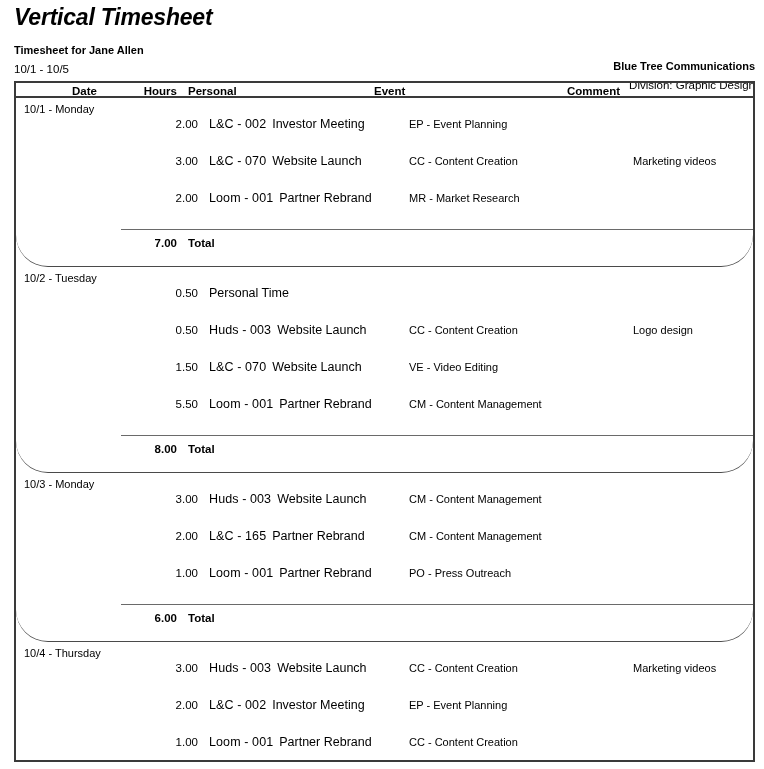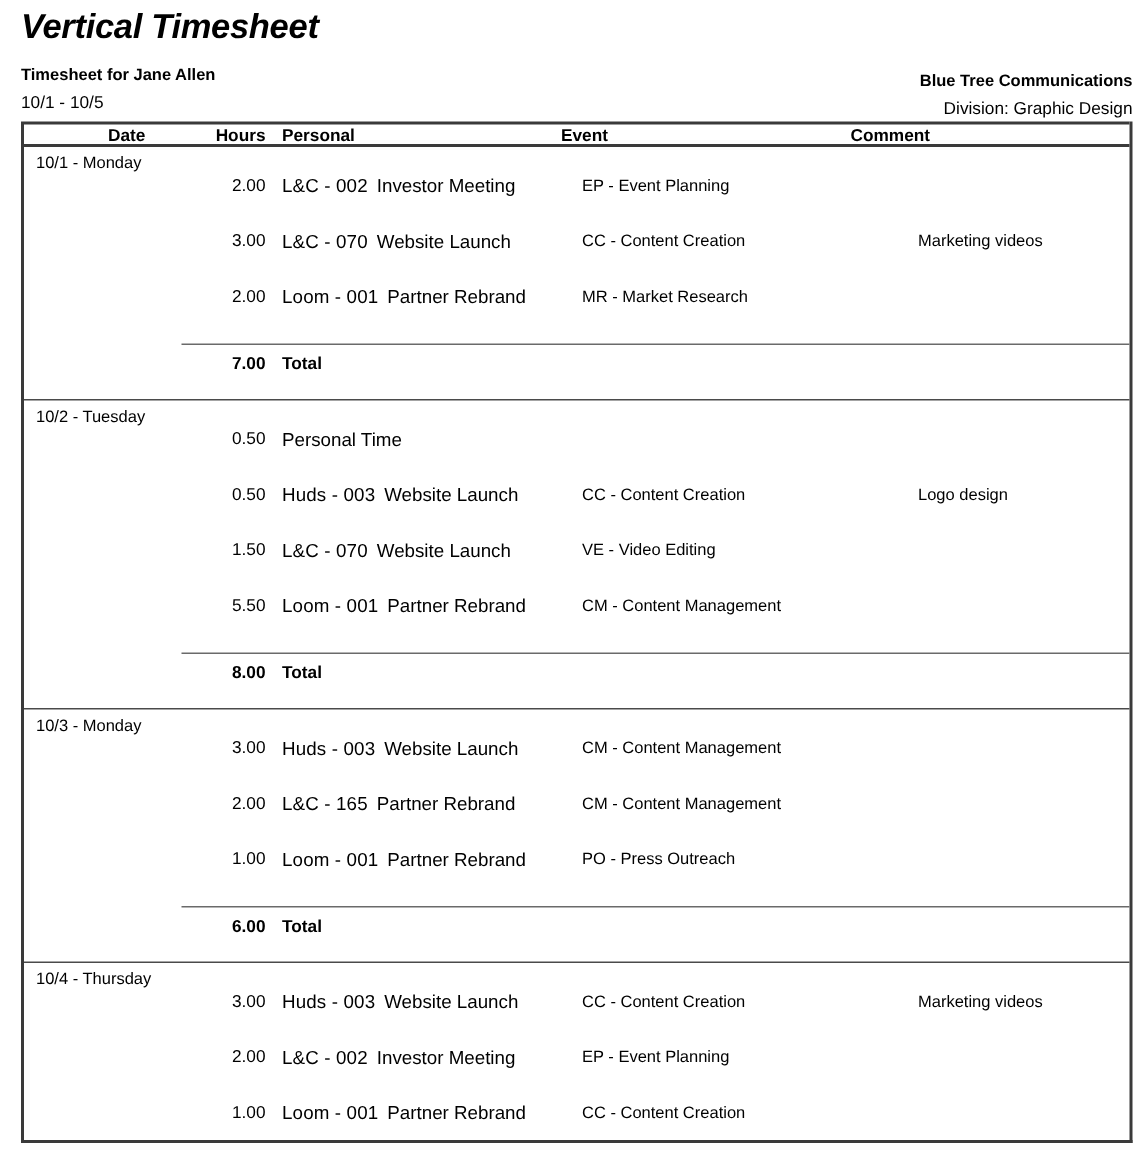--- a/index.html
+++ b/index.html
@@ -50,21 +50,21 @@
   }
   .meta-left {
     position: absolute;
     left: 0;
     top: 0;
     white-space: nowrap;
   }
   .meta-right {
     position: absolute;
     right: 0;
-    top: 4px;
+    top: 16px;
     text-align: right;
     white-space: nowrap;
   }
   .meta-strong {
     font-size: 11px;
     font-weight: bold;
   }
   .meta-plain {
     font-size: 11.5px;
     font-weight: normal;
@@ -103,34 +103,36 @@
   .c-date    { left: 8px; margin-left: 48px; }
   .c-hours   { left: 105px; width: 56px; text-align: right; }
   .c-project { left: 172px; }
   .c-task    { left: 358px; }
   .c-comment { left: 551px; }
 
   .day-block {
     position: relative;
     box-sizing: border-box;
     border-bottom: 1.5px solid #4a4a4a;
+    border-radius: 32px;
   }
   .day-block:last-child { border-bottom: none; }
 
   .day-label {
     position: absolute;
     left: 8px;
     top: 4px;
     font-size: 11px;
     line-height: 14px;
     white-space: nowrap;
   }
 
   .entries {
     padding-top: 17px;
+    margin-left: 21px;
   }
 
   .entry {
     position: relative;
     height: 37px;
   }
   .entry > * {
     position: absolute;
     top: 2px;
     line-height: 15px;

